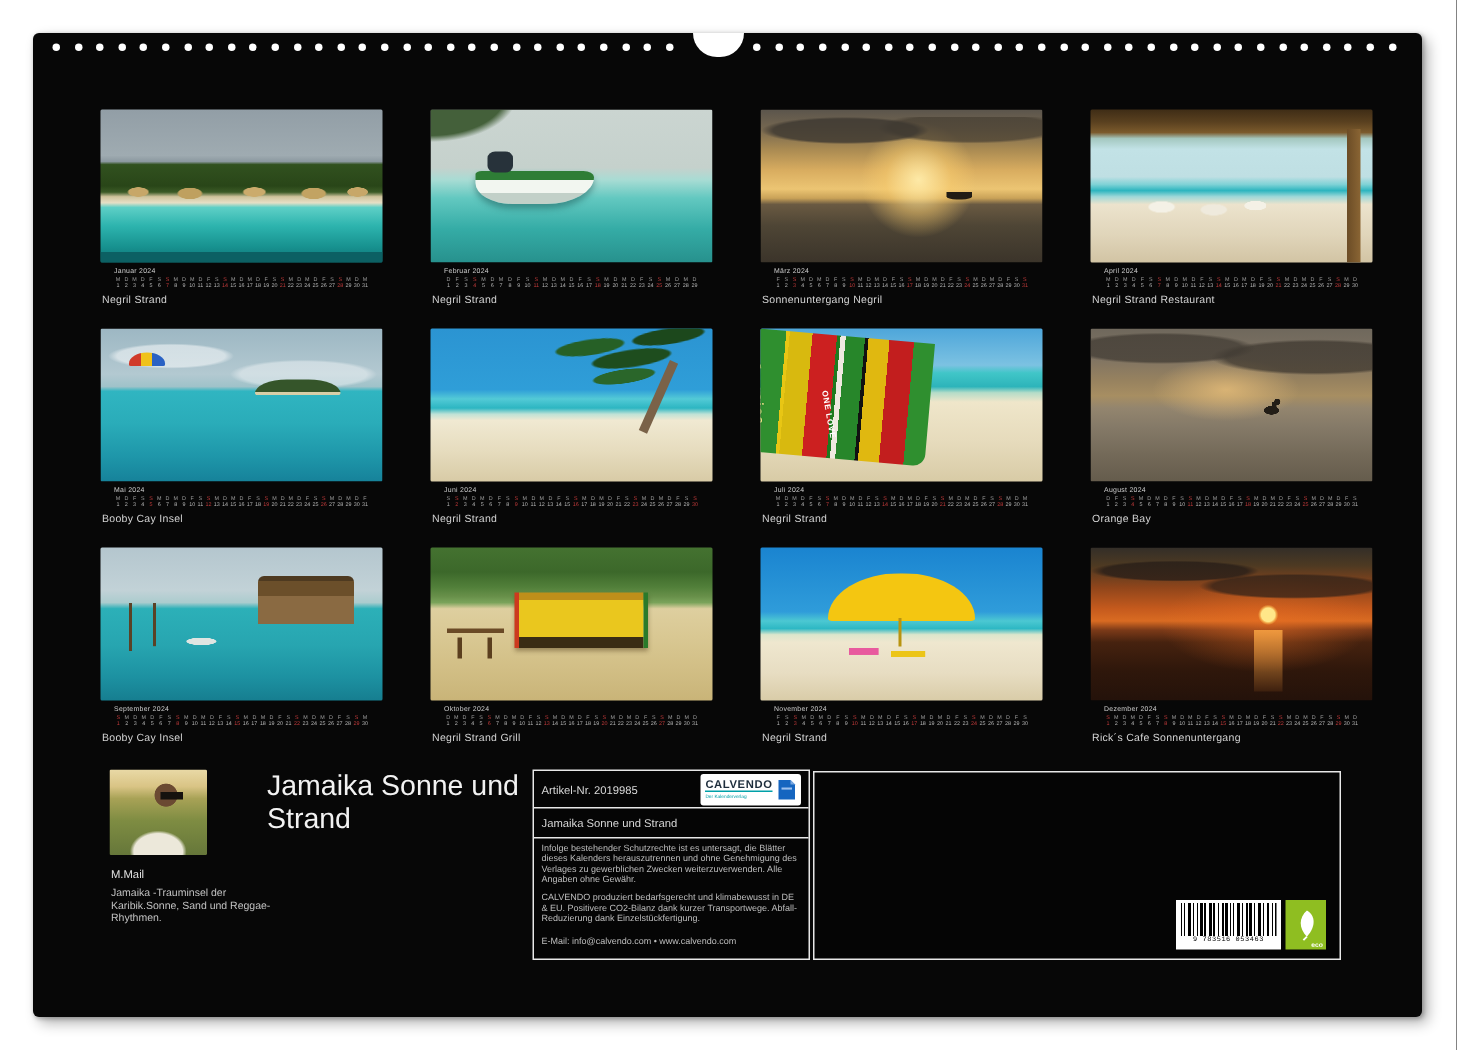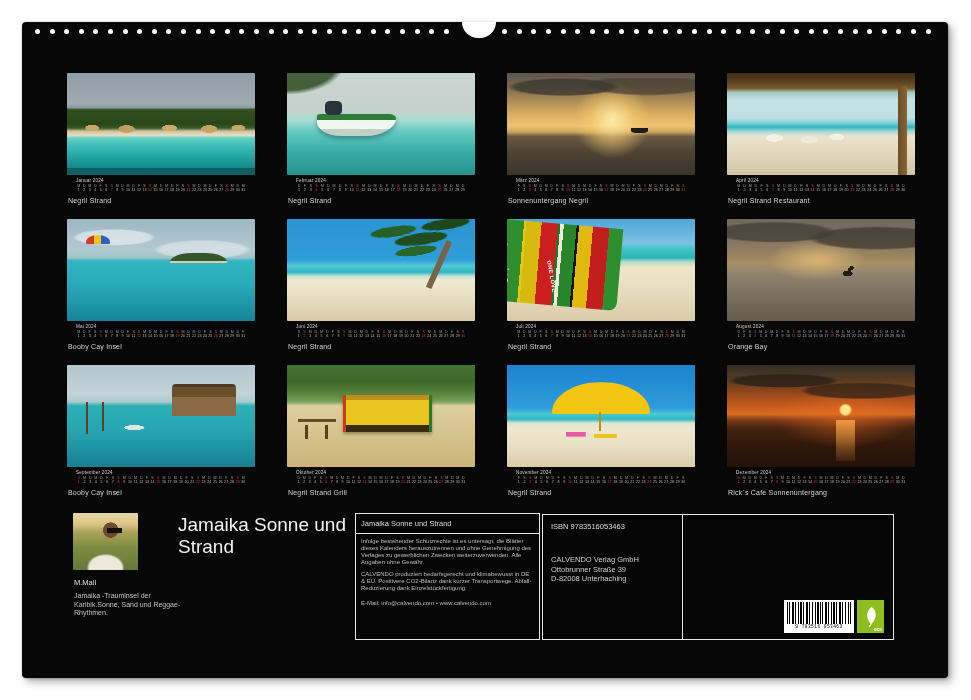--- a/index.html
+++ b/index.html
@@ -1822,37 +1822,43 @@
         <div class="caption">Rick´s Cafe Sonnenuntergang</div>
       </div>
     </div>
 
   <div class="author-photo"></div>
   <div class="author-name">M.Mail</div>
   <div class="author-bio">Jamaika -Trauminsel der Karibik.Sonne, Sand und Reggae-Rhythmen.</div>
   <div class="page-title">Jamaika Sonne und Strand</div>
 
   <div class="info-box">
+    <div class="ib-row1">
+      <span class="article-no">Artikel-Nr. 2019985</span>
+      <span class="cal-logo">
+        <span class="cal-logo-text">
+          <span class="cal-logo-name">CALVENDO</span>
+          <span class="cal-logo-tag">Der Kalenderverlag</span>
+        </span>
+        <svg width="13" height="15" viewBox="0 0 13 15">
+          <polygon points="1,1 9,1 12,4 12,14 1,14" fill="#1565c0"></polygon>
+          <polygon points="9,1 12,4 9,4" fill="#7aa8e0"></polygon>
+          <rect x="3" y="6" width="7" height="1.4" fill="#9cc0ee"></rect>
+        </svg>
+      </span>
+    </div>
     <div class="ib-row2">Jamaika Sonne und Strand</div>
     <div class="ib-body">
       <div class="p1">Infolge bestehender Schutzrechte ist es untersagt, die Blätter dieses Kalenders herauszutrennen und ohne Genehmigung des Verlages zu gewerblichen Zwecken weiterzuverwenden. Alle Angaben ohne Gewähr.</div>
       <div class="p2">CALVENDO produziert bedarfsgerecht und klimabewusst in DE &amp; EU. Positivere CO2-Bilanz dank kurzer Transportwege. Abfall-Reduzierung dank Einzelstückfertigung.</div>
       <div class="contact">E-Mail: info@calvendo.com • www.calvendo.com</div>
     </div>
   </div>
 
   <div class="right-box">
-    <div class="rb-left">
-      <div class="isbn">ISBN 9783516053463</div>
-      <div class="publisher">
-        <div>CALVENDO Verlag GmbH</div>
-        <div>Ottobrunner Straße 39</div>
-        <div>D-82008 Unterhaching</div>
-      </div>
-    </div>
     <div class="rb-right">
       <div class="barcode">
         <div class="bars"></div>
         <div class="digits">9 783516 053463</div>
       </div>
       <div class="eco-badge">
         <svg viewBox="0 0 24 28">
           <path d="M13 2 C 20 6, 21 15, 13 24 C 6 17, 6 8, 13 2 Z" fill="#ffffff"></path>
           <path d="M13 24 L 10 27" stroke="#ffffff" stroke-width="1.6" fill="none"></path>
         </svg>

